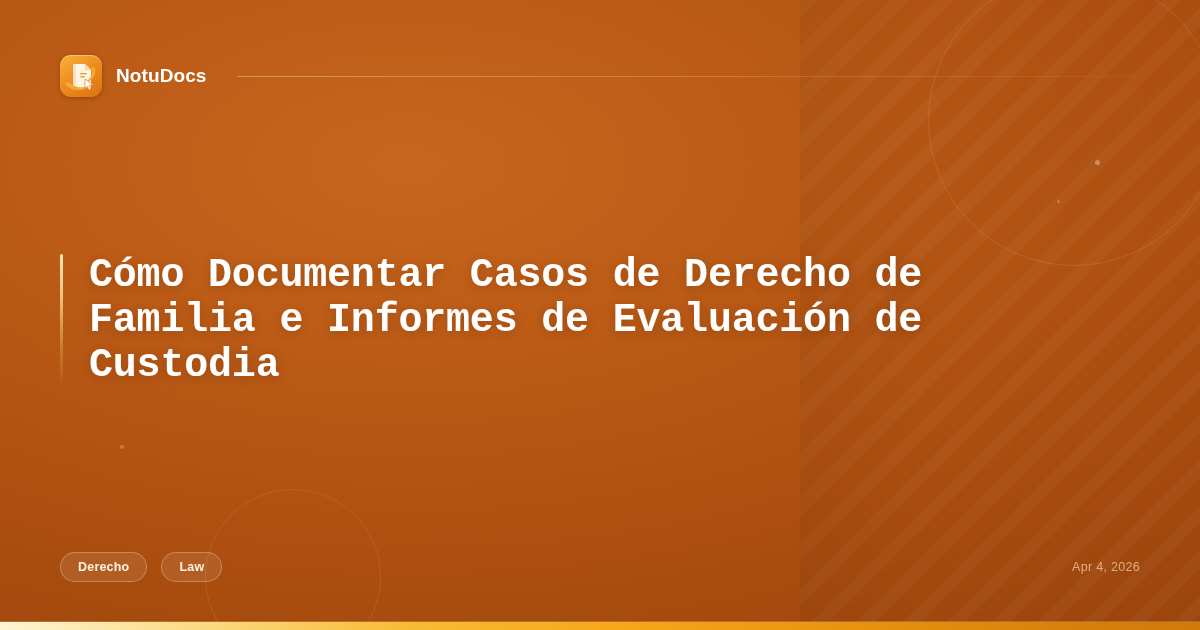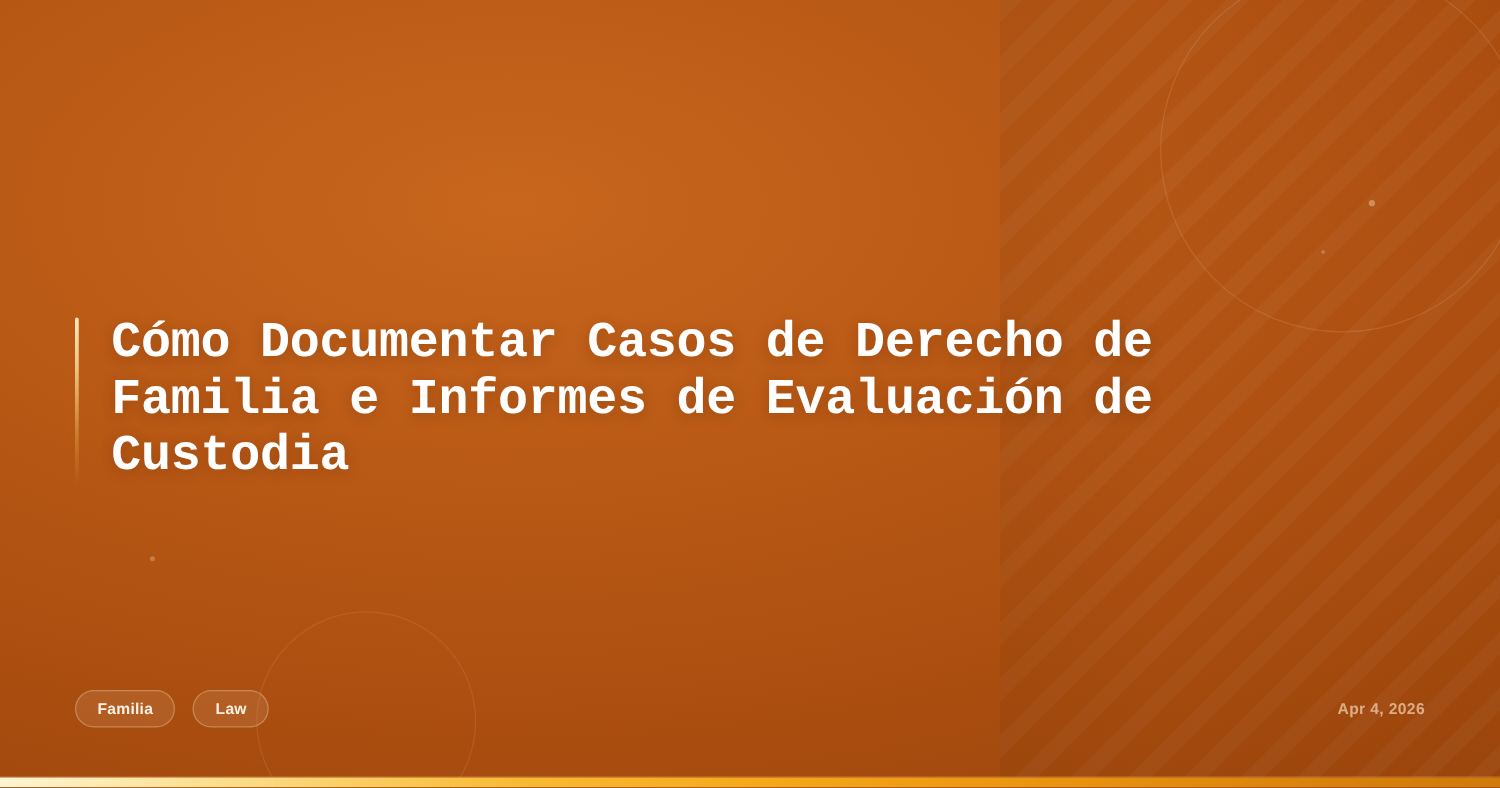--- a/index.html
+++ b/index.html
@@ -119,21 +119,21 @@
     background:rgba(255,240,215,0.10);
     color:#fdf2e4;
     font-size:12.5px;
     font-weight:700;
     letter-spacing:0.2px;
     white-space:nowrap;
   }
   .date {
     color:rgba(255,235,210,0.62);
     font-size:12.5px;
-    font-weight:700;
+    font-weight:400;
     letter-spacing:0.3px;
     white-space:nowrap;
   }
 
   
   .accent-bar {
     position:absolute;
     left:0; right:0; bottom:0;
     height:8px;
     background:linear-gradient(90deg,#fdf5d4 0%,#fbdf8f 14%,#f8bb35 34%,#f5a718 52%,#e8920f 72%,#d8820c 88%,#cf7a0a 100%);
@@ -152,29 +152,49 @@
 
   <div class="hatch"></div>
 
   <div class="circle circle-tr"></div>
   <div class="circle circle-bl"></div>
 
   <div class="dot dot-a"></div>
   <div class="dot dot-b"></div>
   <div class="dot dot-c"></div>
 
+  <div class="header">
+    <span class="logo-mark">
+      <svg width="42" height="42" viewBox="0 0 42 42" aria-hidden="true">
+
+        <path d="M13 9 h12 l6 6 v18 h-18 z" fill="#fdf4e2"></path>
+        <path d="M25 9 l6 6 h-6 z" fill="#f0d9b4"></path>
+        <path d="M13 9 h3 v24 h-3 z" fill="#f3e2c6"></path>
+
+        <path d="M5 28 C9 37, 26 38, 34 27 C30 34, 14 34, 9 27 Z" fill="#f6a933"></path>
+        <path d="M34 12 C38 18, 33 26, 23 29 C31 24, 34 18, 31 13 Z" fill="#f6a933"></path>
+
+        <rect x="20" y="18" width="7" height="1.4" rx="0.7" fill="#e9a23a"></rect>
+        <rect x="20" y="21" width="5" height="1.4" rx="0.7" fill="#e9a23a"></rect>
+
+        <path d="M25 24 L33 30 L29.2 30.6 L31 34.2 L29 35.1 L27.3 31.4 L24.9 33.2 Z" fill="#ffffff" stroke="#d9720f" stroke-width="0.6" stroke-linejoin="round"></path>
+      </svg>
+    </span>
+    <span class="brand-name">NotuDocs</span>
+    <span class="header-rule"></span>
+  </div>
 
   <div class="title-wrap">
     <span class="title-bar"></span>
     <h1 class="title">Cómo Documentar Casos de Derecho de Familia e Informes de Evaluación de Custodia</h1>
   </div>
 
   <div class="footer">
     <div class="tags">
-      <span class="tag">Familia</span>
+      <span class="tag">Derecho</span>
       <span class="tag">Law</span>
     </div>
     <span class="date">Apr 4, 2026</span>
   </div>
 
   <div class="accent-bar-top"></div>
   <div class="accent-bar"></div>
 
 </div>
 

